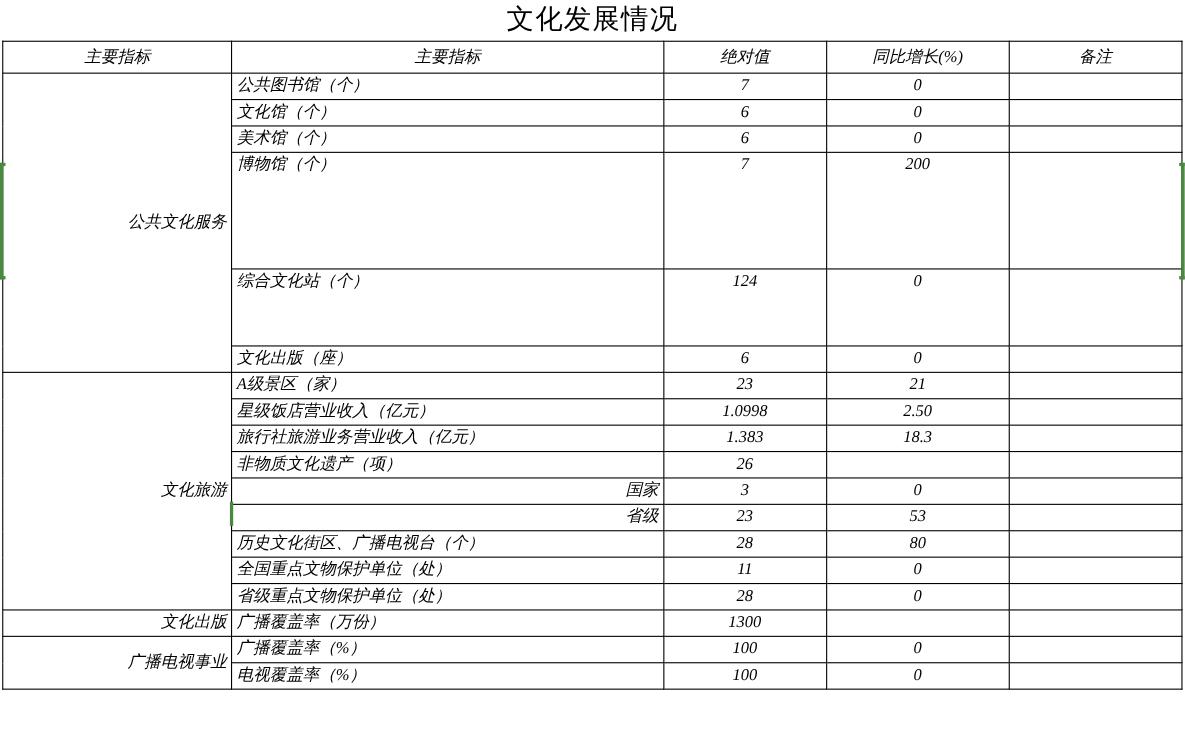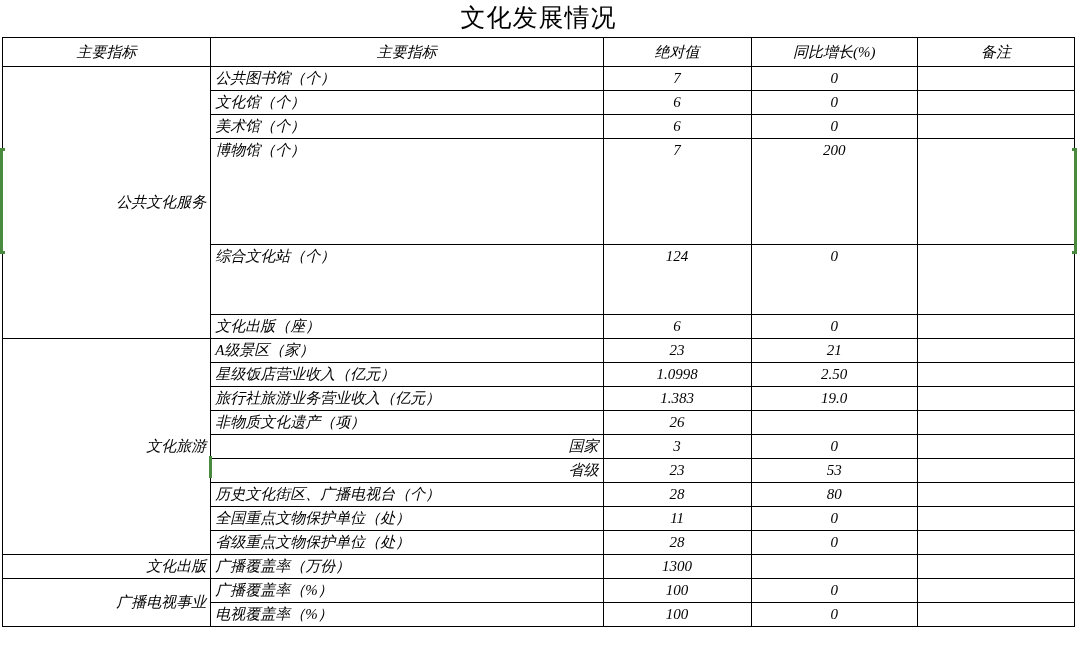--- a/index.html
+++ b/index.html
@@ -177,21 +177,21 @@
       </tr>
       <tr>
         <td class="item">星级饭店营业收入（亿元）</td>
         <td class="num">1.0998</td>
         <td class="num">2.50</td>
         <td class="note"></td>
       </tr>
       <tr>
         <td class="item">旅行社旅游业务营业收入（亿元）</td>
         <td class="num">1.383</td>
-        <td class="num">19.0</td>
+        <td class="num">18.3</td>
         <td class="note"></td>
       </tr>
       <tr>
         <td class="item">非物质文化遗产（项）</td>
         <td class="num">26</td>
         <td class="num"></td>
         <td class="note"></td>
       </tr>
       <tr>
         <td class="item indent">国家</td>

